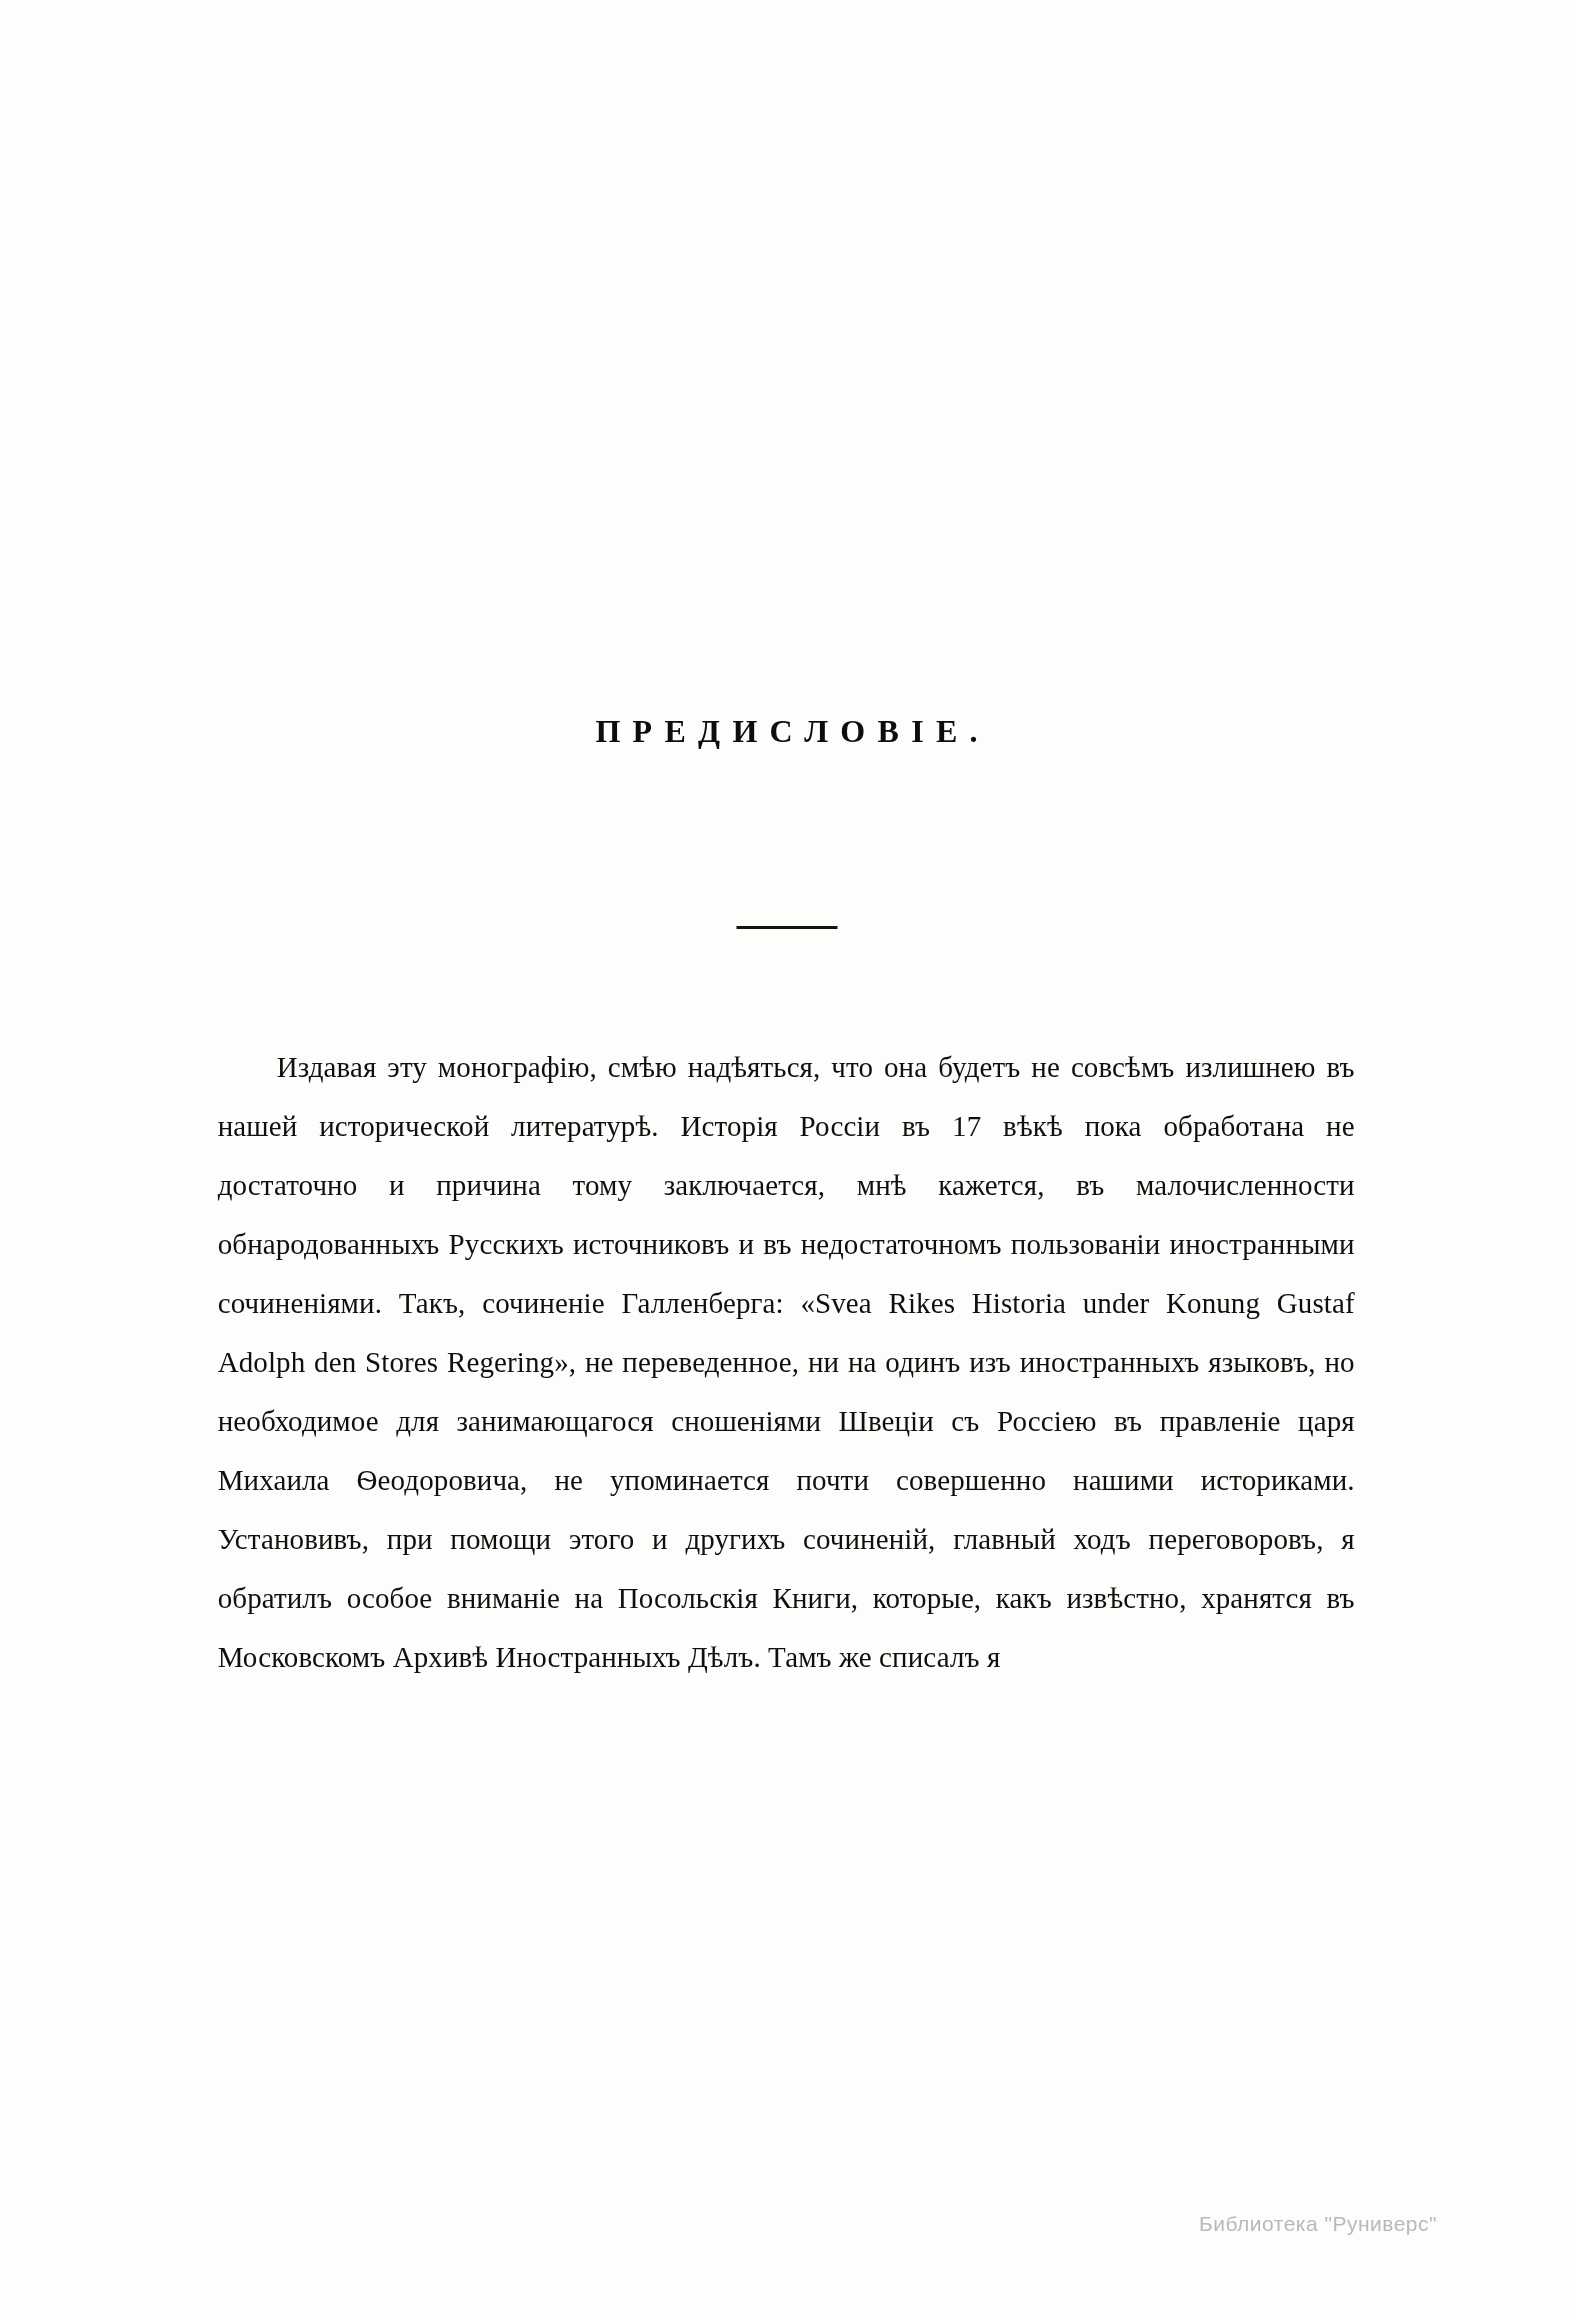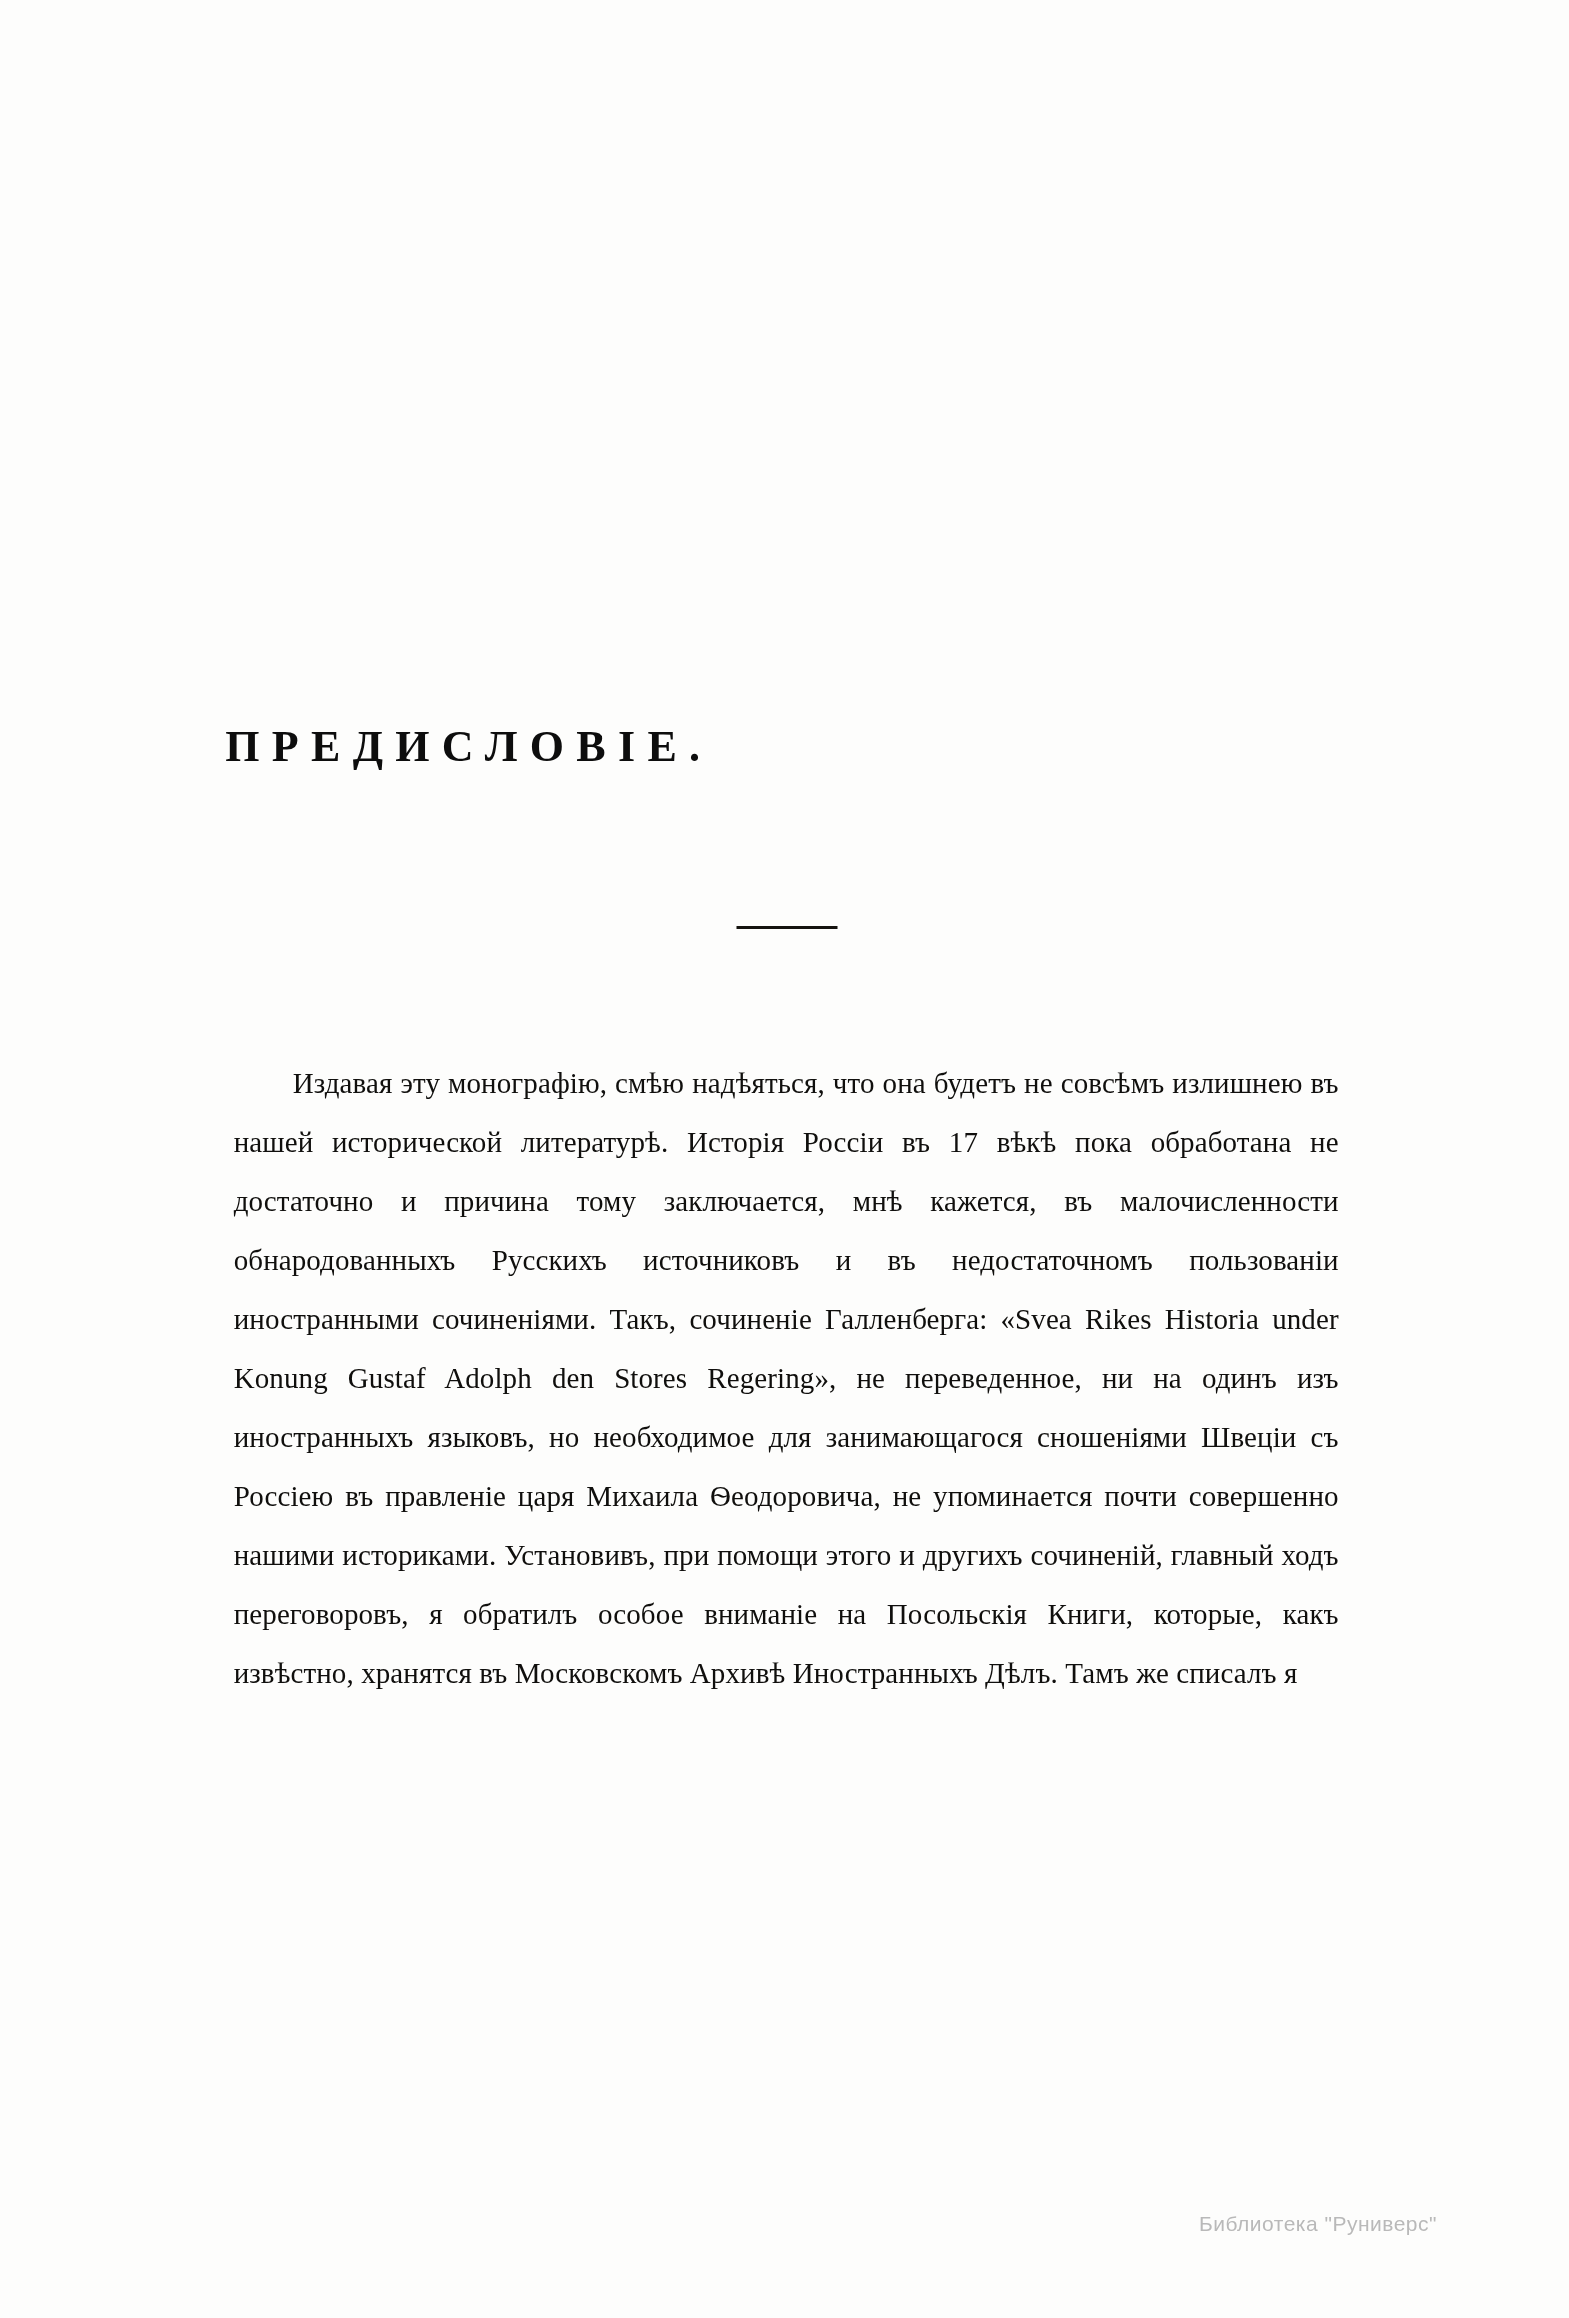--- a/index.html
+++ b/index.html
@@ -29,24 +29,24 @@
     top: 0;
     width: 1147px;
     height: 2319px;
   }
 
   .doc-title {
     position: absolute;
     left: 0;
     top: 692px;
     width: 1147px;
-    text-align: left;
+    text-align: center;
     font-family: "Liberation Serif", "DejaVu Serif", serif;
     font-weight: 700;
-    font-size: 44px;
+    font-size: 32px;
     letter-spacing: 12.3px;
     text-indent: 12.3px;
     color: #0d0d0d;
     white-space: nowrap;
   }
 
   .title-rule {
     position: absolute;
     left: 50%;
     top: 926px;
@@ -63,21 +63,21 @@
     width: 1137px;
     font-size: 29px;
     line-height: 59px;
     color: #100f0d;
     text-align: justify;
     text-justify: inter-word;
     letter-spacing: 0.1px;
   }
 
   .body-text p {
-    margin: 16px;
+    margin: 0;
     text-indent: 59px;
   }
 
   .watermark {
     position: absolute;
     right: 133px;
     bottom: 83px;
     font-family: "Liberation Sans", "DejaVu Sans", sans-serif;
     font-size: 21px;
     color: #b9b9b9;

